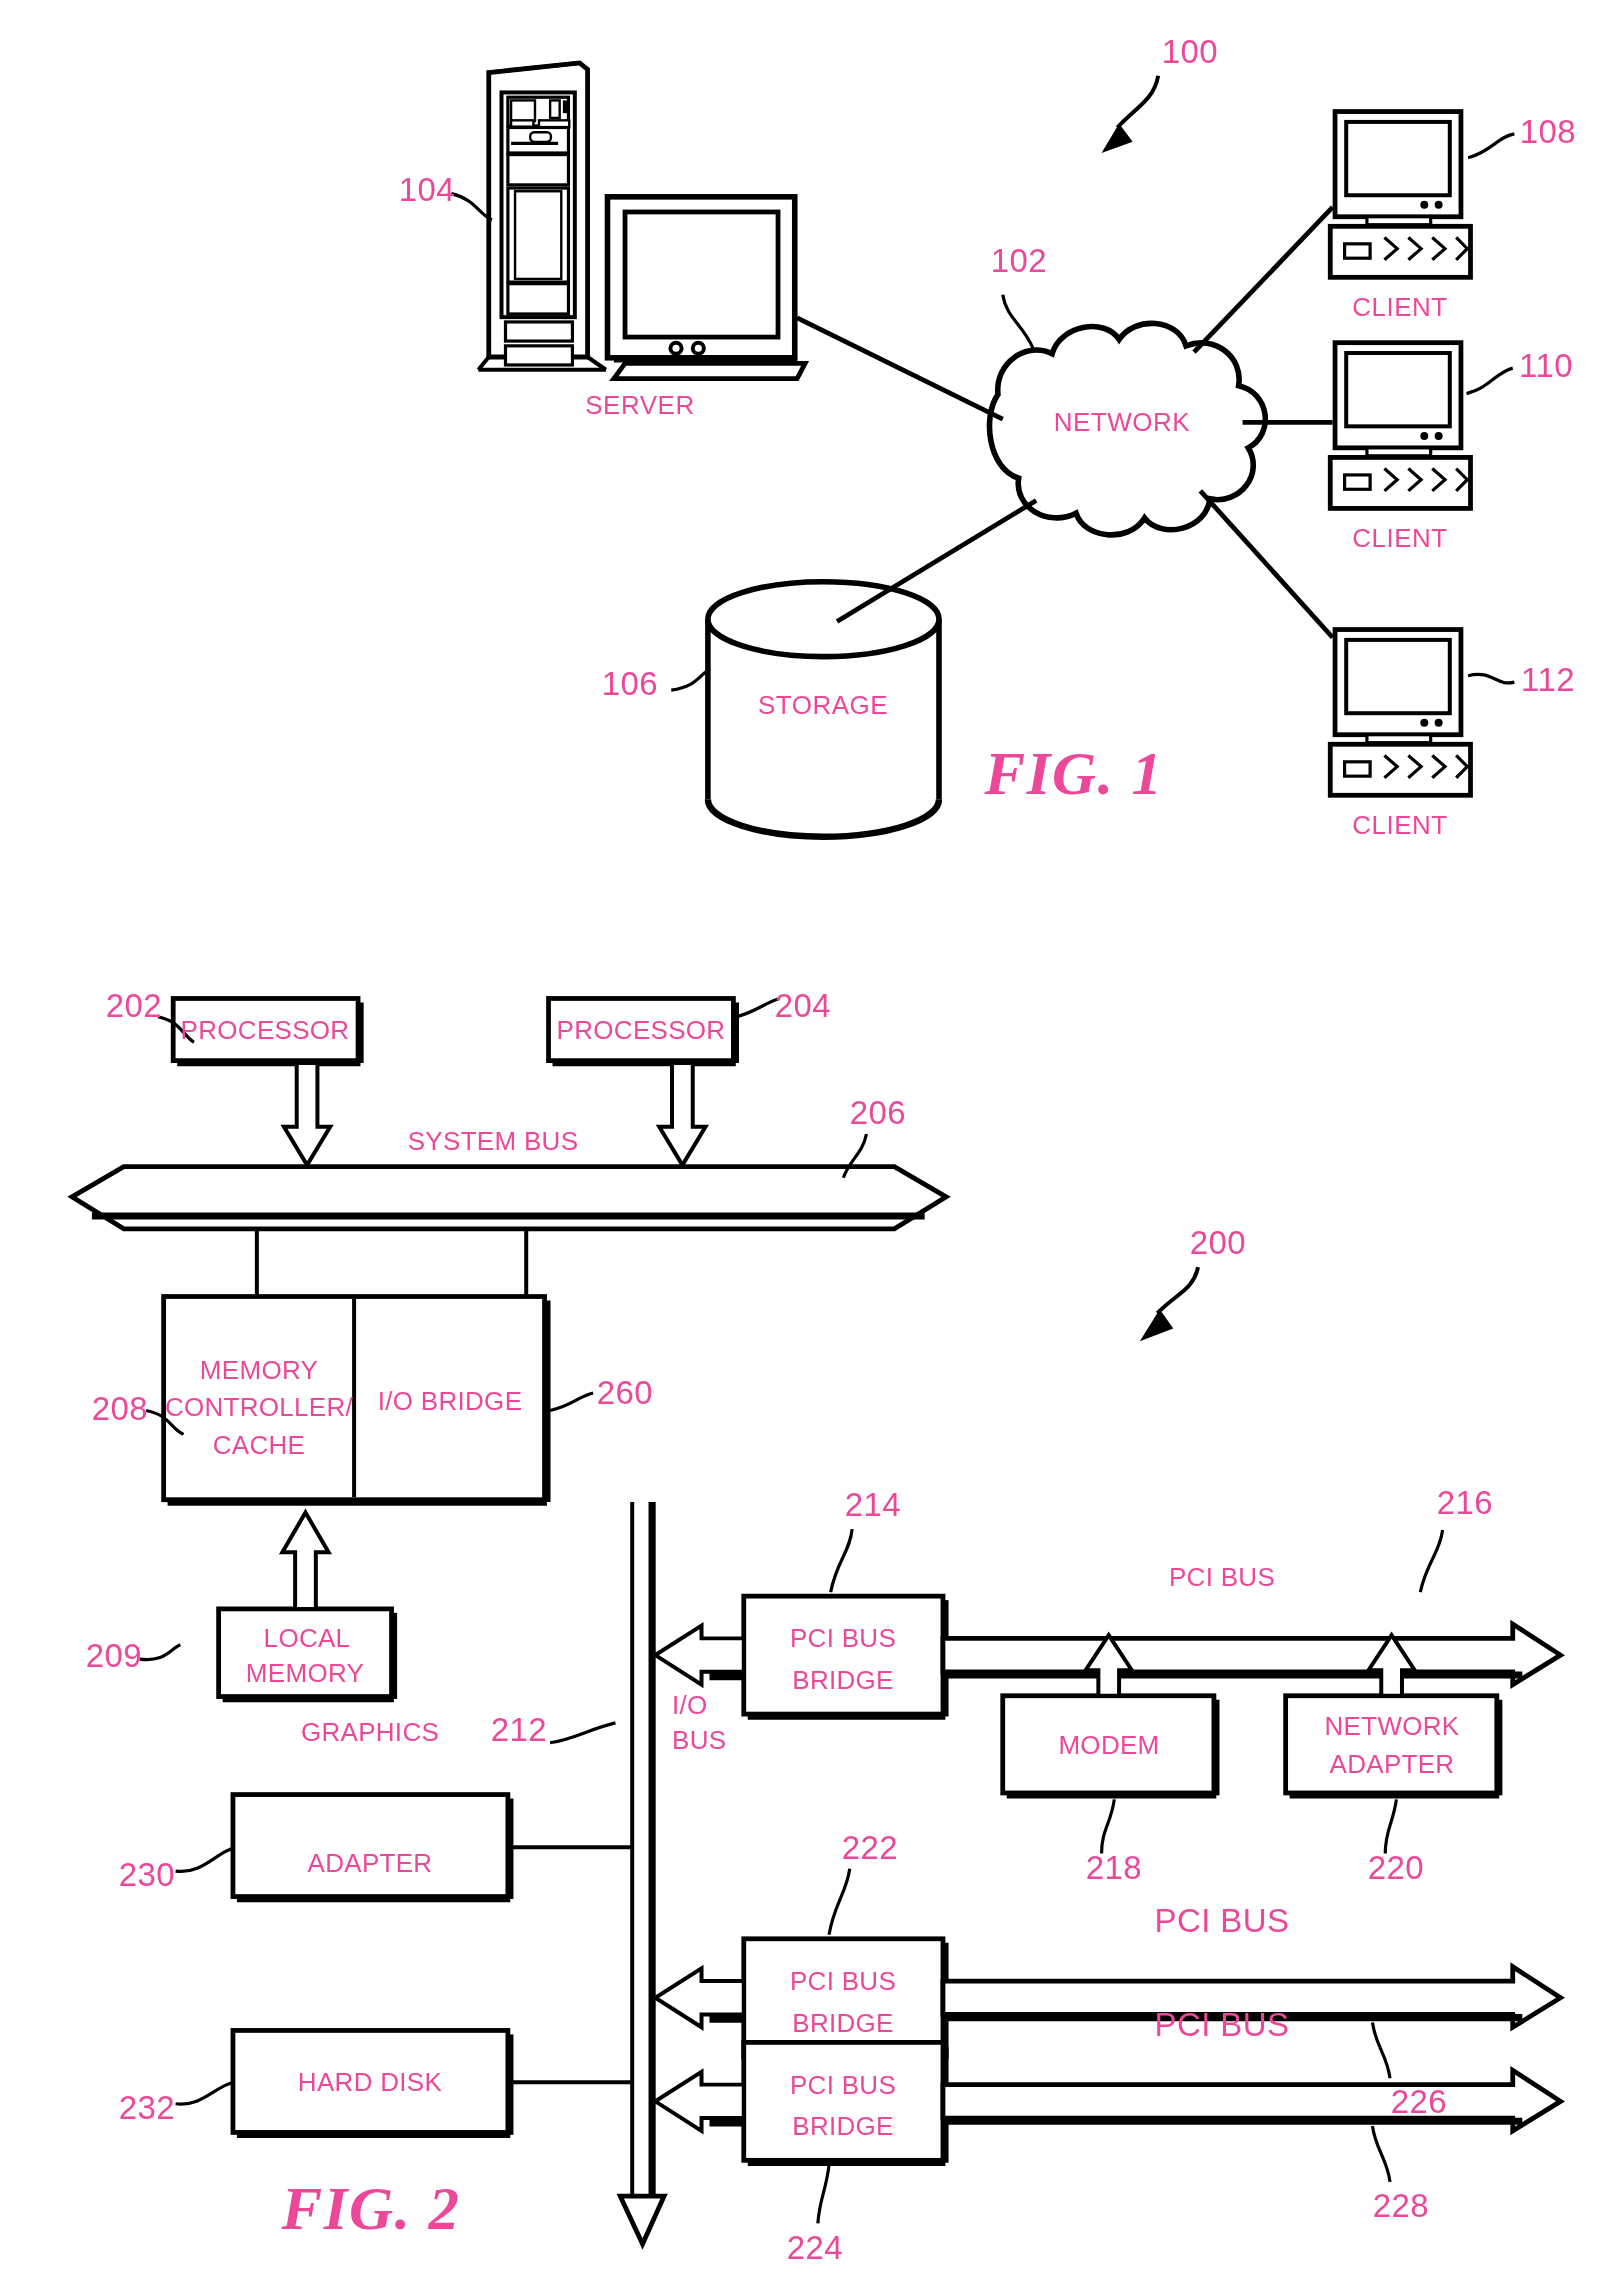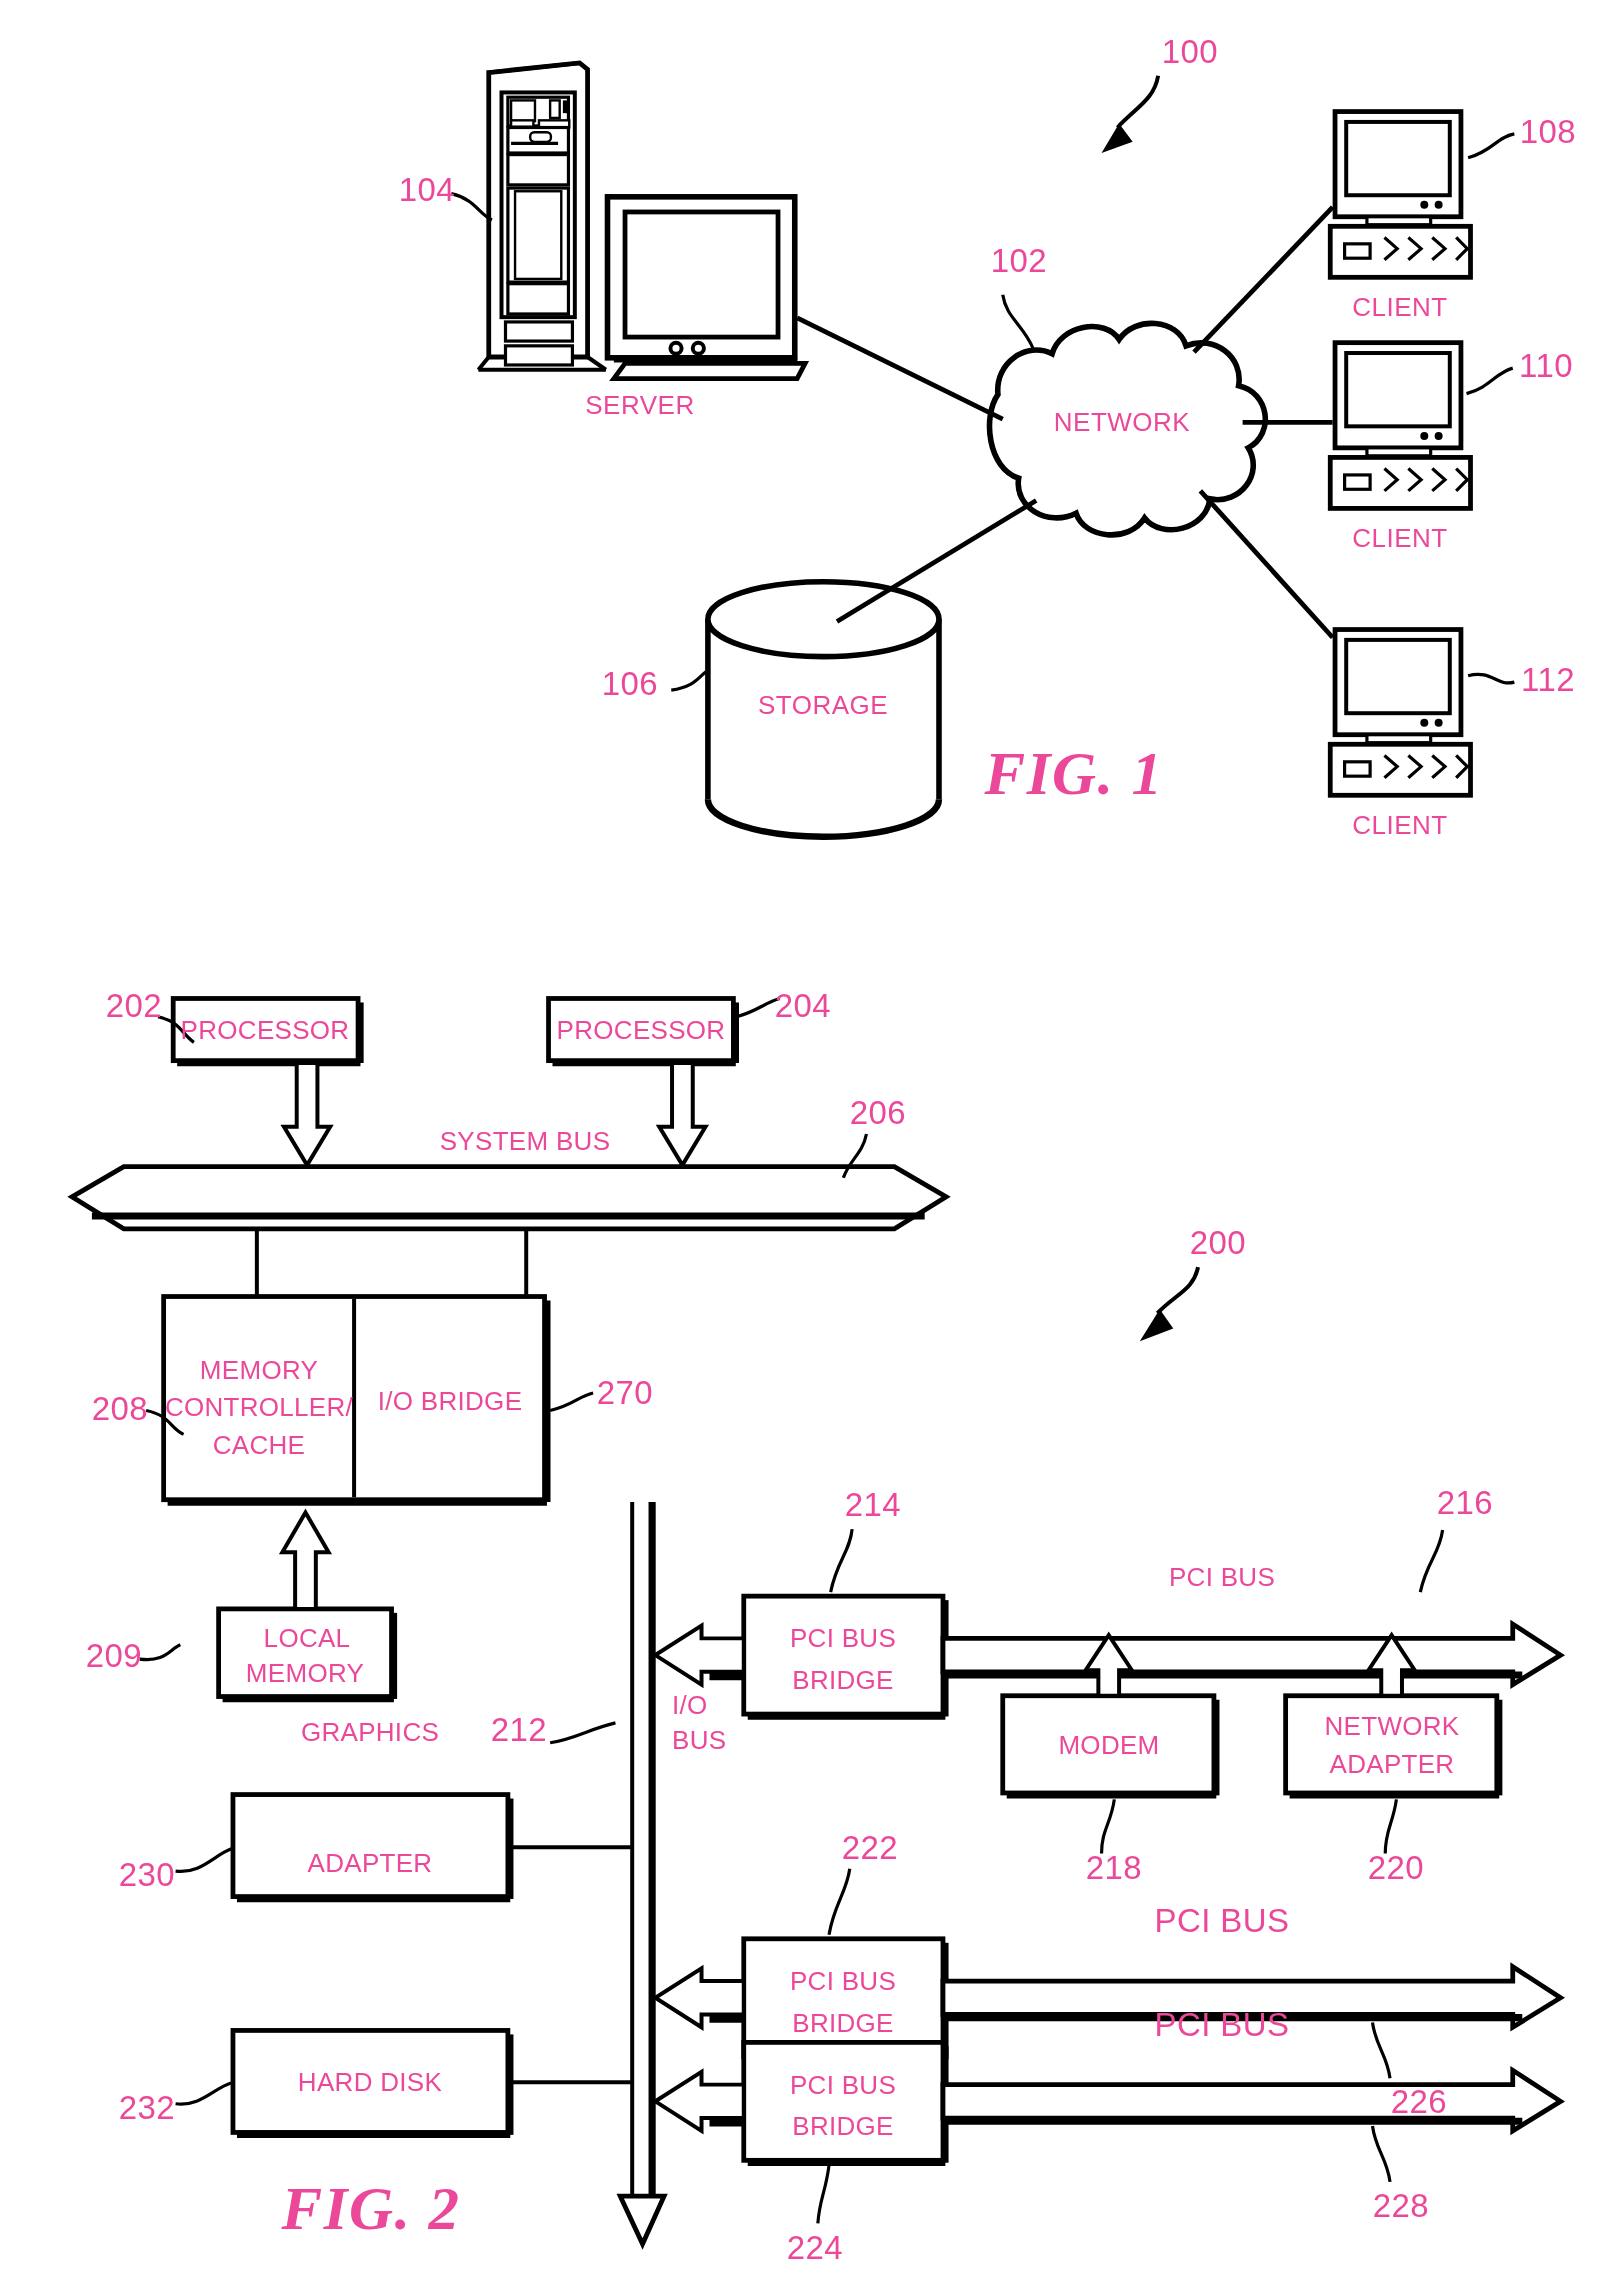--- a/index.html
+++ b/index.html
@@ -355,28 +355,28 @@
 
   <div class="lbl ref ctr" style="left:1218px; top:1243px;">200</div>
 
   <div class="lbl ref ctr" style="left:134px; top:1006px;">202</div>
   <div class="lbl boxtext ctr" style="left:265px; top:1030px;">PROCESSOR</div>
 
   <div class="lbl ref ctr" style="left:803px; top:1006px;">204</div>
   <div class="lbl boxtext ctr" style="left:641px; top:1030px;">PROCESSOR</div>
 
   <div class="lbl ref ctr" style="left:878px; top:1113px;">206</div>
-  <div class="lbl boxtext ctr" style="left:493px; top:1141px;margin-left:32px;">SYSTEM BUS</div>
+  <div class="lbl boxtext ctr" style="left:493px; top:1141px;">SYSTEM BUS</div>
 
   <div class="lbl ref ctr" style="left:120px; top:1409px;">208</div>
   <div class="lbl boxtext" style="left:259px; top:1356px; transform:translate(-50%,0);">MEMORY</div>
   <div class="lbl boxtext" style="left:259px; top:1393px; transform:translate(-50%,0);">CONTROLLER/</div>
   <div class="lbl boxtext" style="left:259px; top:1431px; transform:translate(-50%,0);">CACHE</div>
 
-  <div class="lbl ref ctr" style="left:625px; top:1393px;">270</div>
+  <div class="lbl ref ctr" style="left:625px; top:1393px;">260</div>
   <div class="lbl boxtext ctr" style="left:450px; top:1401px;">I/O BRIDGE</div>
 
   <div class="lbl ref ctr" style="left:114px; top:1656px;">209</div>
   <div class="lbl boxtext" style="left:307px; top:1624px; transform:translate(-50%,0);">LOCAL</div>
   <div class="lbl boxtext" style="left:305px; top:1659px; transform:translate(-50%,0);">MEMORY</div>
 
   <div class="lbl ref ctr" style="left:519px; top:1730px;">212</div>
   <div class="lbl boxtext" style="left:672px; top:1691px;">I/O</div>
   <div class="lbl boxtext" style="left:672px; top:1726px;">BUS</div>
 

